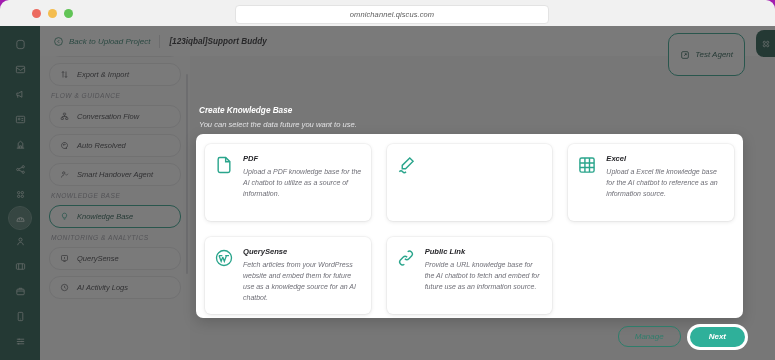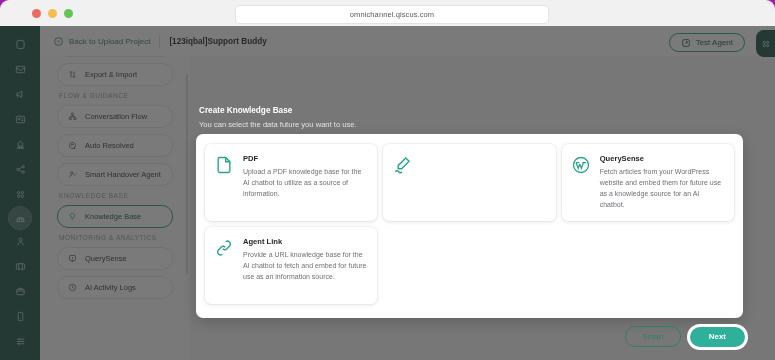--- a/index.html
+++ b/index.html
@@ -2,21 +2,21 @@
 <html><head>
 <meta charset="utf-8">
 <style>
   html,body{margin:0;padding:0;}
   body{
     width:775px;height:360px;overflow:hidden;
     font-family:"Liberation Sans",sans-serif;
     background:#f4f4f5;
     -webkit-font-smoothing:antialiased;
   }
-  #app{position:relative;width:775px;height:360px;overflow:hidden;background:#a21caf;}
+  #app{position:relative;width:775px;height:360px;overflow:hidden;background:#a21caf;font-style:italic;}
 
   
   .chrome{
     position:absolute;left:0;top:0;width:775px;height:26px;
     background:#f1f1f1;border-bottom:1px solid #e0e0e0;
     border-top-left-radius:9px;border-top-right-radius:9px;
   }
   .lights{position:absolute;left:32px;top:9px;display:flex;gap:7px;}
   .light{width:9px;height:9px;border-radius:50%;}
   .l-red{background:#ec6a5f;}
@@ -48,21 +48,21 @@
     outline:1px solid #6b9186;
   }
   .rail-item svg{display:block;}
 
   
   .nav{
     position:absolute;left:40px;top:0;width:150px;height:334px;
     background:#fbfbfc;
     padding:8px 0 0 0;overflow:hidden;
   }
-  .nav-inner{padding:0 17px;}
+  .nav-inner{padding:0 9px;}
   .nav-item{
     display:flex;align-items:center;gap:8px;
     height:21px;margin-bottom:6px;
     border:1px solid #e6e6e8;border-radius:11px;
     padding:0 9px;background:#ffffff;
     color:#3b3b40;font-size:7.5px;white-space:nowrap;
   }
   .nav-item .ni-ico{width:10px;height:10px;display:flex;align-items:center;justify-content:center;color:#55555c;flex:none;}
   .nav-item.active{border-color:#2aa08a;color:#1f5549;}
   .nav-item.active .ni-ico{color:#2aa08a;}
@@ -86,21 +86,21 @@
   .back{
     display:flex;align-items:center;gap:5px;margin-left:13px;
     color:#2f7d6b;font-size:8px;
   }
   .back-ico{width:11px;height:11px;color:#2f7d6b;}
   .hdr-div{width:1px;height:13px;background:#dcdce0;margin:0 9px;}
   .hdr-title{font-size:8.2px;color:#27272b;font-weight:bold;}
   .test-agent{
     position:absolute;right:30px;top:7px;
     display:flex;align-items:center;gap:5px;
-    height:17px;padding:0 11px;
+    height:17px;padding:12px 11px;
     border:1px solid #2aa08a;border-radius:10px;
     color:#1f5549;font-size:8px;background:#ffffff;
   }
   .ta-ico{width:10px;height:10px;color:#1f5549;}
   .right-tab{
     position:absolute;right:0;top:4px;width:19px;height:27px;
     background:#1f5549;border-top-left-radius:8px;border-bottom-left-radius:8px;
     display:flex;align-items:center;justify-content:center;color:#cfe0db;
     z-index:4;
   }
@@ -121,21 +121,21 @@
   .modal-title{font-size:8.2px;font-weight:bold;color:#ffffff;margin:0 0 5px 9px;}
   .modal-sub{font-size:7.6px;color:#e2e2e4;margin:0 0 6px 9px;}
   .cards-wrap{
     position:absolute;left:6px;top:28px;width:547px;height:184px;
     background:#ffffff;border-radius:7px;
     box-shadow:0 4px 14px rgba(0,0,0,.18);
     padding:10px 9px;box-sizing:border-box;
   }
   .cards-grid{
     display:grid;grid-template-columns:repeat(3,1fr);
-    gap:6px;
+    gap:16px;
   }
   .card{
     background:#ffffff;border-radius:6px;
     box-shadow:0 1px 4px rgba(0,0,0,.10), 0 0 0 1px rgba(0,0,0,.03);
     padding:10px 9px 11px 9px;
     display:flex;gap:9px;box-sizing:border-box;height:77px;
   }
   .card-ico{width:20px;height:20px;flex:none;color:#2aa58c;margin-top:1px;}
   .card-ico svg{display:block;width:20px;height:20px;}
   .card-body{min-width:0;}
@@ -428,20 +428,32 @@
 
           <div class="card">
             <span class="card-ico">
               <svg viewBox="0 0 24 24" fill="none" stroke="currentColor" stroke-width="1.7">
                   <path d="M16.5 3.5l4 4-9 9H7.5v-4l9-9z"></path>
                   <path d="M4 20c1.4-1.6 2.6-1.6 4 0 1.4 1.6 2.6 1.6 4 0"></path>
                 </svg>
             </span>
           </div>
 
+          <div class="card">
+            <span class="card-ico">
+              <svg viewBox="0 0 24 24" fill="none" stroke="currentColor" stroke-width="1.7">
+                  <rect x="3.5" y="3.5" width="17" height="17" rx="2"></rect>
+                  <path d="M3.5 9.5h17M3.5 15h17M9.5 3.5v17M15 3.5v17"></path>
+                </svg>
+            </span>
+            <div class="card-body">
+              <div class="card-title">Excel</div>
+              <div class="card-desc">Upload a Excel file knowledge base for the AI chatbot to reference as an information source.</div>
+            </div>
+          </div>
 
           <div class="card">
             <span class="card-ico">
               <svg viewBox="0 0 24 24" fill="none" stroke="currentColor" stroke-width="1.6">
                   <circle cx="12" cy="12" r="9"></circle>
                   <path d="M6 9l2.6 7 1.9-5.2M10.5 10.8L12.4 16 15 9M6 9h4M13.5 9H18" stroke-width="1.5"></path>
                 </svg>
             </span>
             <div class="card-body">
               <div class="card-title">QuerySense</div>
@@ -450,28 +462,28 @@
           </div>
 
           <div class="card">
             <span class="card-ico">
               <svg viewBox="0 0 24 24" fill="none" stroke="currentColor" stroke-width="1.7">
                   <path d="M14 4.5a3.5 3.5 0 014.9 4.9l-3.4 3.4a3.5 3.5 0 01-4.9 0"></path>
                   <path d="M10 19.5a3.5 3.5 0 01-4.9-4.9l3.4-3.4a3.5 3.5 0 014.9 0"></path>
                 </svg>
             </span>
             <div class="card-body">
-              <div class="card-title">Agent Link</div>
+              <div class="card-title">Public Link</div>
               <div class="card-desc">Provide a URL knowledge base for the AI chatbot to fetch and embed for future use as an information source.</div>
             </div>
           </div>
 
         </div>
       </div>
     </div>
 
     <div class="footer">
-      <div class="btn-cancel">Smart</div>
+      <div class="btn-cancel">Manage</div>
       <div class="btn-next">Next</div>
     </div>
 
   </div>
 </div>
 
 </body></html>

